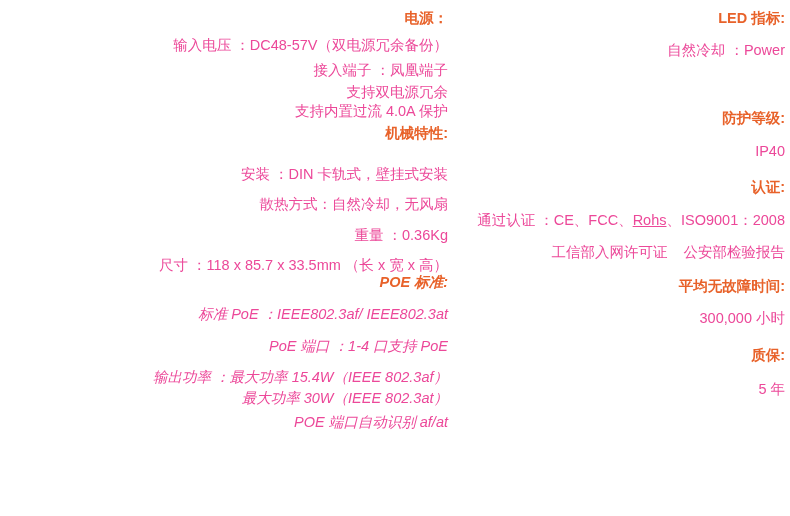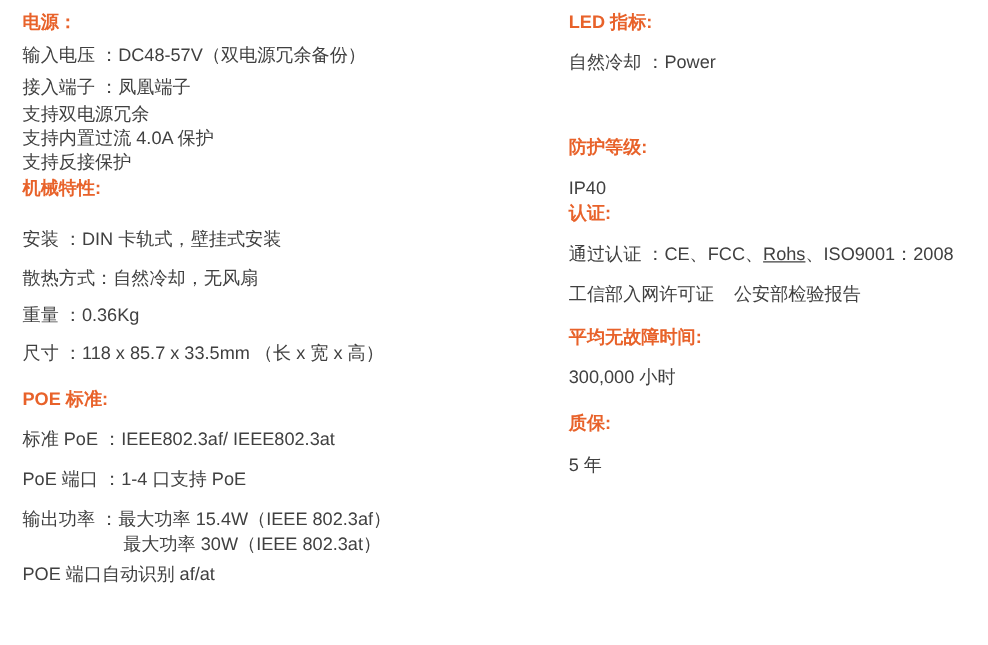--- a/index.html
+++ b/index.html
@@ -11,20 +11,21 @@
     height: 516px;
     background: #ffffff;
     font-family: "Liberation Sans", sans-serif;
     color: #111111;
     overflow: hidden;
   }
   .page {
     position: relative;
     width: 790px;
     height: 516px;
+    text-align: right;
   }
   .col {
     position: absolute;
     top: 0;
   }
   .col-left {
     left: 18px;
     width: 430px;
   }
   .col-right {
@@ -33,21 +34,21 @@
   }
   .section-title {
     color: #e8622a;
     font-weight: bold;
     font-size: 14.5px;
     line-height: 1.2;
   }
   .line {
     font-size: 14.5px;
     line-height: 1.25;
-    color: #404040;
+    color: #ec4899;
     white-space: pre;
   }
   .u {
     text-decoration: underline;
   }
 </style>
 </head>
 <body>
 
 <div class="page">
@@ -58,37 +59,36 @@
       <div class="section-title">电源：</div>
       <div style="height:9px"></div>
       <div class="line">输入电压 ：DC48-57V（双电源冗余备份）</div>
       <div style="height:6px"></div>
       <div class="line">接入端子 ：凤凰端子</div>
       <div style="height:4px"></div>
       <div class="line">支持双电源冗余</div>
       <div style="height:1px"></div>
       <div class="line">支持内置过流 4.0A 保护</div>
       <div style="height:1px"></div>
-      <div class="line">支持反接保护</div>
     </div>
 
     <div style="margin-top:4px;">
       <div class="section-title">机械特性:</div>
       <div style="height:11px"></div>
       <div style="height:12px"></div>
       <div class="line">安装 ：DIN 卡轨式，壁挂式安装</div>
       <div style="height:12px"></div>
       <div class="line">散热方式：自然冷却，无风扇</div>
       <div style="height:12px"></div>
       <div class="line">重量 ：0.36Kg</div>
       <div style="height:12px"></div>
       <div class="line">尺寸 ：118 x 85.7 x 33.5mm （长 x 宽 x 高）</div>
     </div>
 
-    <div style="margin-top:20px;">
+    <div style="font-style:italic;">
       <div class="section-title">POE 标准:</div>
       <div style="height:14px"></div>
       <div class="line">标准 PoE ：IEEE802.3af/ IEEE802.3at</div>
       <div style="height:14px"></div>
       <div class="line">PoE 端口 ：1-4 口支持 PoE</div>
       <div style="height:13px"></div>
       <div class="line">输出功率 ：最大功率 15.4W（IEEE 802.3af）</div>
       <div style="height:2px"></div>
       <div class="line">                    最大功率 30W（IEEE 802.3at）</div>
       <div style="height:6px"></div>
@@ -105,21 +105,21 @@
       <div class="line">自然冷却 ：Power</div>
       <div style="height:14px"></div>
     </div>
 
     <div style="margin-top:36px;">
       <div class="section-title">防护等级:</div>
       <div style="height:15px"></div>
       <div class="line">IP40</div>
     </div>
 
-    <div style="margin-top:3px;">
+    <div style="margin-top:19px;">
       <div class="section-title">认证:</div>
       <div style="height:15px"></div>
       <div class="line">通过认证 ：CE、FCC、<span class="u">Rohs</span>、ISO9001：2008</div>
       <div style="height:13px"></div>
       <div class="line">工信部入网许可证    公安部检验报告</div>
     </div>
 
     <div style="margin-top:17px;">
       <div class="section-title">平均无故障时间:</div>
       <div style="height:14px"></div>

